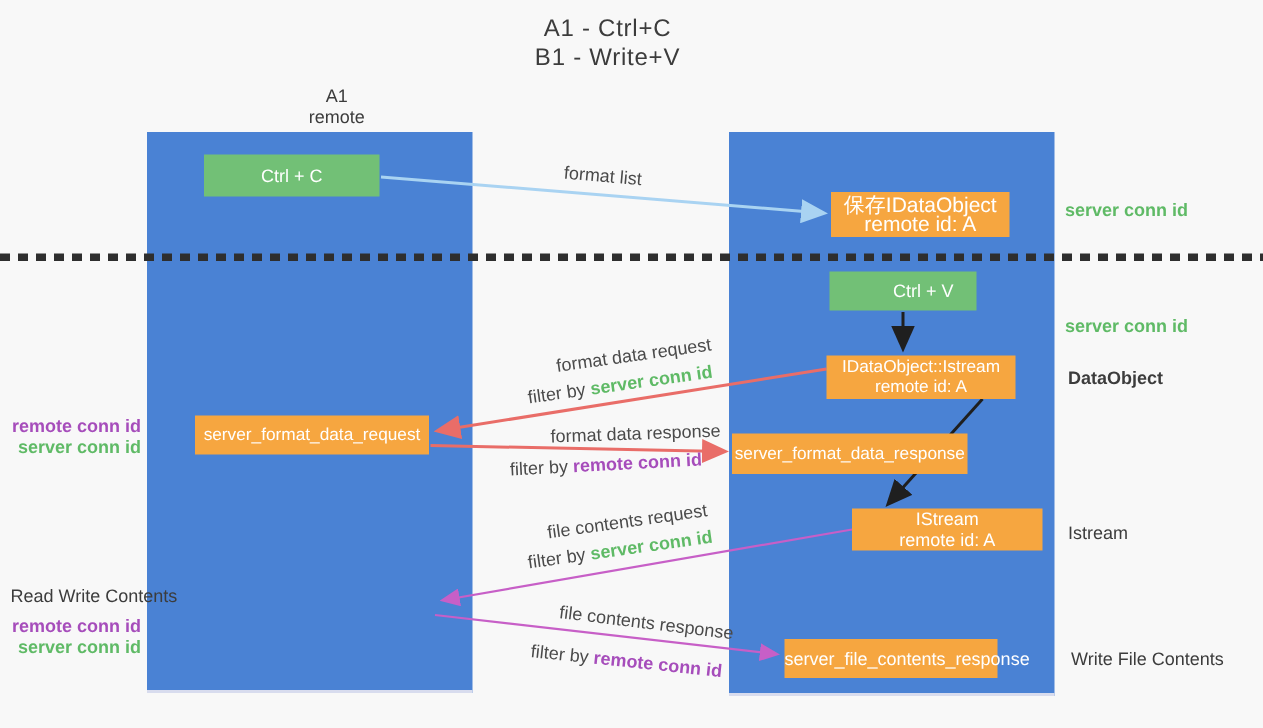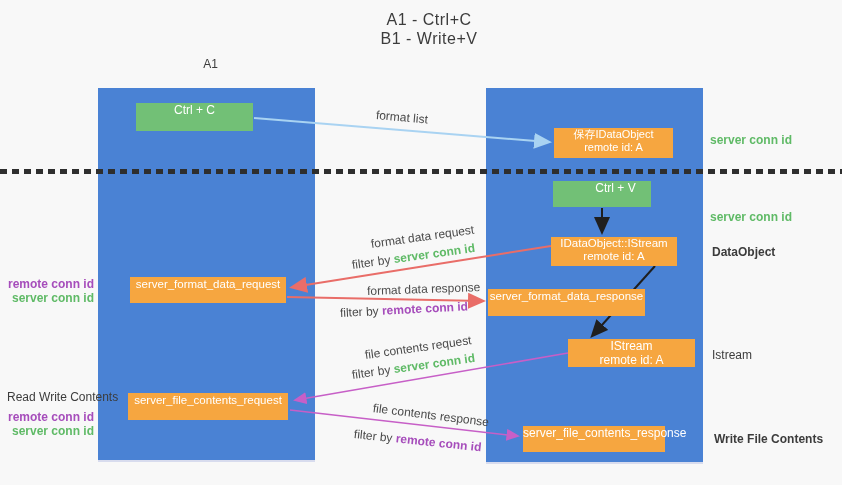--- a/index.html
+++ b/index.html
@@ -22,36 +22,35 @@
     font-family:"Liberation Sans","DejaVu Sans",sans-serif;
     color:var(--text-dark);
   }
   .stage{position:relative;width:842px;height:485px;}
   .abs{position:absolute;}
 
   .title{
     left:0;top:10px;width:810px;text-align:center;
     font-size:16px;line-height:19px;color:var(--text_dark);
     letter-spacing:.5px;
-    margin-left:24px;
   }
   .col-header{
     top:57px;width:217px;text-align:center;
     font-size:12px;line-height:14px;color:var(--text_dark);
   }
   .column{
     top:88px;width:217px;height:372px;
     background:var(--column_blue);
     border-bottom:2px solid #d8dcee;
   }
   .svg-layer{left:0;top:0;width:842px;height:485px;pointer-events:none;}
 
   .node{
     color:#fff;text-align:center;font-size:12px;line-height:14px;
-    display:flex;flex-direction:column;justify-content:flex-start;
+    display:flex;flex-direction:column;justify-content:center;
     box-sizing:border-box;
   }
   .node.orange{background:var(--box_orange);}
   .node.green{background:var(--box_green);}
 
   .dotted-line{
     left:0;top:169px;width:842px;height:5px;
     background:repeating-linear-gradient(90deg,var(--dotted) 0 7px,transparent 7px 12px);
   }
 
@@ -76,22 +75,23 @@
 </head>
 <body>
 
 <div class="stage">
 
   <div class="abs title">
     <div>A1 - Ctrl+C</div>
     <div>B1 - Write+V</div>
   </div>
 
-  <div class="abs col-header" style="left:102px;text-align:center;">
+  <div class="abs col-header" style="left:116px;text-align:center;">
     <div>A1</div>
+    <div>remote</div>
   </div>
 
   <div class="abs column" style="left:98px;"></div>
   <div class="abs column" style="left:486px;height:374px;"></div>
 
   <div class="abs dotted-line"></div>
 
   <svg class="abs svg-layer" viewBox="0 0 842 485">
     <defs>
       <marker id="ah-lb" markerWidth="9" markerHeight="8" refX="7" refY="4" orient="auto">
@@ -113,50 +113,47 @@
     <line class="stroke-salmon" x1="551" y1="246" x2="293" y2="287" stroke-width="2" marker-end="url(#ah-sa)"></line>
     <line class="stroke-salmon" x1="287" y1="297" x2="482" y2="301" stroke-width="2" marker-end="url(#ah-sa)"></line>
     <line class="stroke-magenta" x1="568" y1="353" x2="296" y2="400" stroke-width="1.5" marker-end="url(#ah-ma)"></line>
     <line class="stroke-magenta" x1="290" y1="410" x2="517" y2="436" stroke-width="1.5" marker-end="url(#ah-ma)"></line>
   </svg>
 
   <div class="abs node green" style="left:136px;top:103px;width:117px;height:28px;">
     <div>Ctrl + C</div>
   </div>
 
-  <div class="abs node orange" style="left:554px;top:128px;width:119px;height:30px;font-size:11px;line-height:13px;">
+  <div class="abs node orange" style="left:554px;top:128px;width:119px;height:30px;font-size:14px;line-height:13px;">
     <div>保存IDataObject</div>
     <div>remote id: A</div>
   </div>
 
   <div class="abs node green" style="left:553px;top:181px;width:98px;height:26px;padding-left:27px;">
     <div>Ctrl + V</div>
   </div>
 
   <div class="abs node orange" style="left:551px;top:237px;width:126px;height:29px;font-size:11.5px;line-height:13px;">
-    <div>IDataObject::IStream</div>
+    <div>IDataObject::Istream</div>
     <div>remote id: A</div>
   </div>
 
   <div class="abs node orange" style="left:488px;top:289px;width:157px;height:27px;font-size:11.5px;">
     <div>server_format_data_response</div>
   </div>
 
   <div class="abs node orange" style="left:130px;top:277px;width:156px;height:26px;font-size:11.5px;">
     <div>server_format_data_request</div>
   </div>
 
   <div class="abs node orange" style="left:568px;top:339px;width:127px;height:28px;">
     <div>IStream</div>
     <div>remote id: A</div>
   </div>
 
-  <div class="abs node orange" style="left:128px;top:393px;width:160px;height:27px;font-size:11.5px;">
-    <div>server_file_contents_request</div>
-  </div>
 
   <div class="abs node orange" style="left:523px;top:426px;width:142px;height:26px;font-size:12px;">
     <div>server_file_contents_response</div>
   </div>
 
   <div class="abs arrow-label" style="left:376px;top:108px;transform:rotate(5deg);">format list</div>
 
   <div class="abs arrow-label" style="left:371px;top:237px;transform:rotate(-8deg);">format data request</div>
   <div class="abs arrow-label" style="left:352px;top:258px;transform:rotate(-8deg);">
     <span>filter by</span>
@@ -190,15 +187,15 @@
 
   <div class="abs lbl right-align" style="left:4px;top:410px;width:90px;">
     <div class="purple-t">remote conn id</div>
     <div class="green-t">server conn id</div>
   </div>
 
   <div class="abs lbl green-t" style="left:710px;top:133px;">server conn id</div>
   <div class="abs lbl green-t" style="left:710px;top:210px;">server conn id</div>
   <div class="abs lbl" style="left:712px;top:245px;font-weight:bold;">DataObject</div>
   <div class="abs lbl" style="left:712px;top:348px;">Istream</div>
-  <div class="abs lbl" style="left:714px;top:432px;font-weight:bold;">Write File Contents</div>
+  <div class="abs lbl" style="left:714px;top:432px;">Write File Contents</div>
 
 </div>
 
 </body></html>

